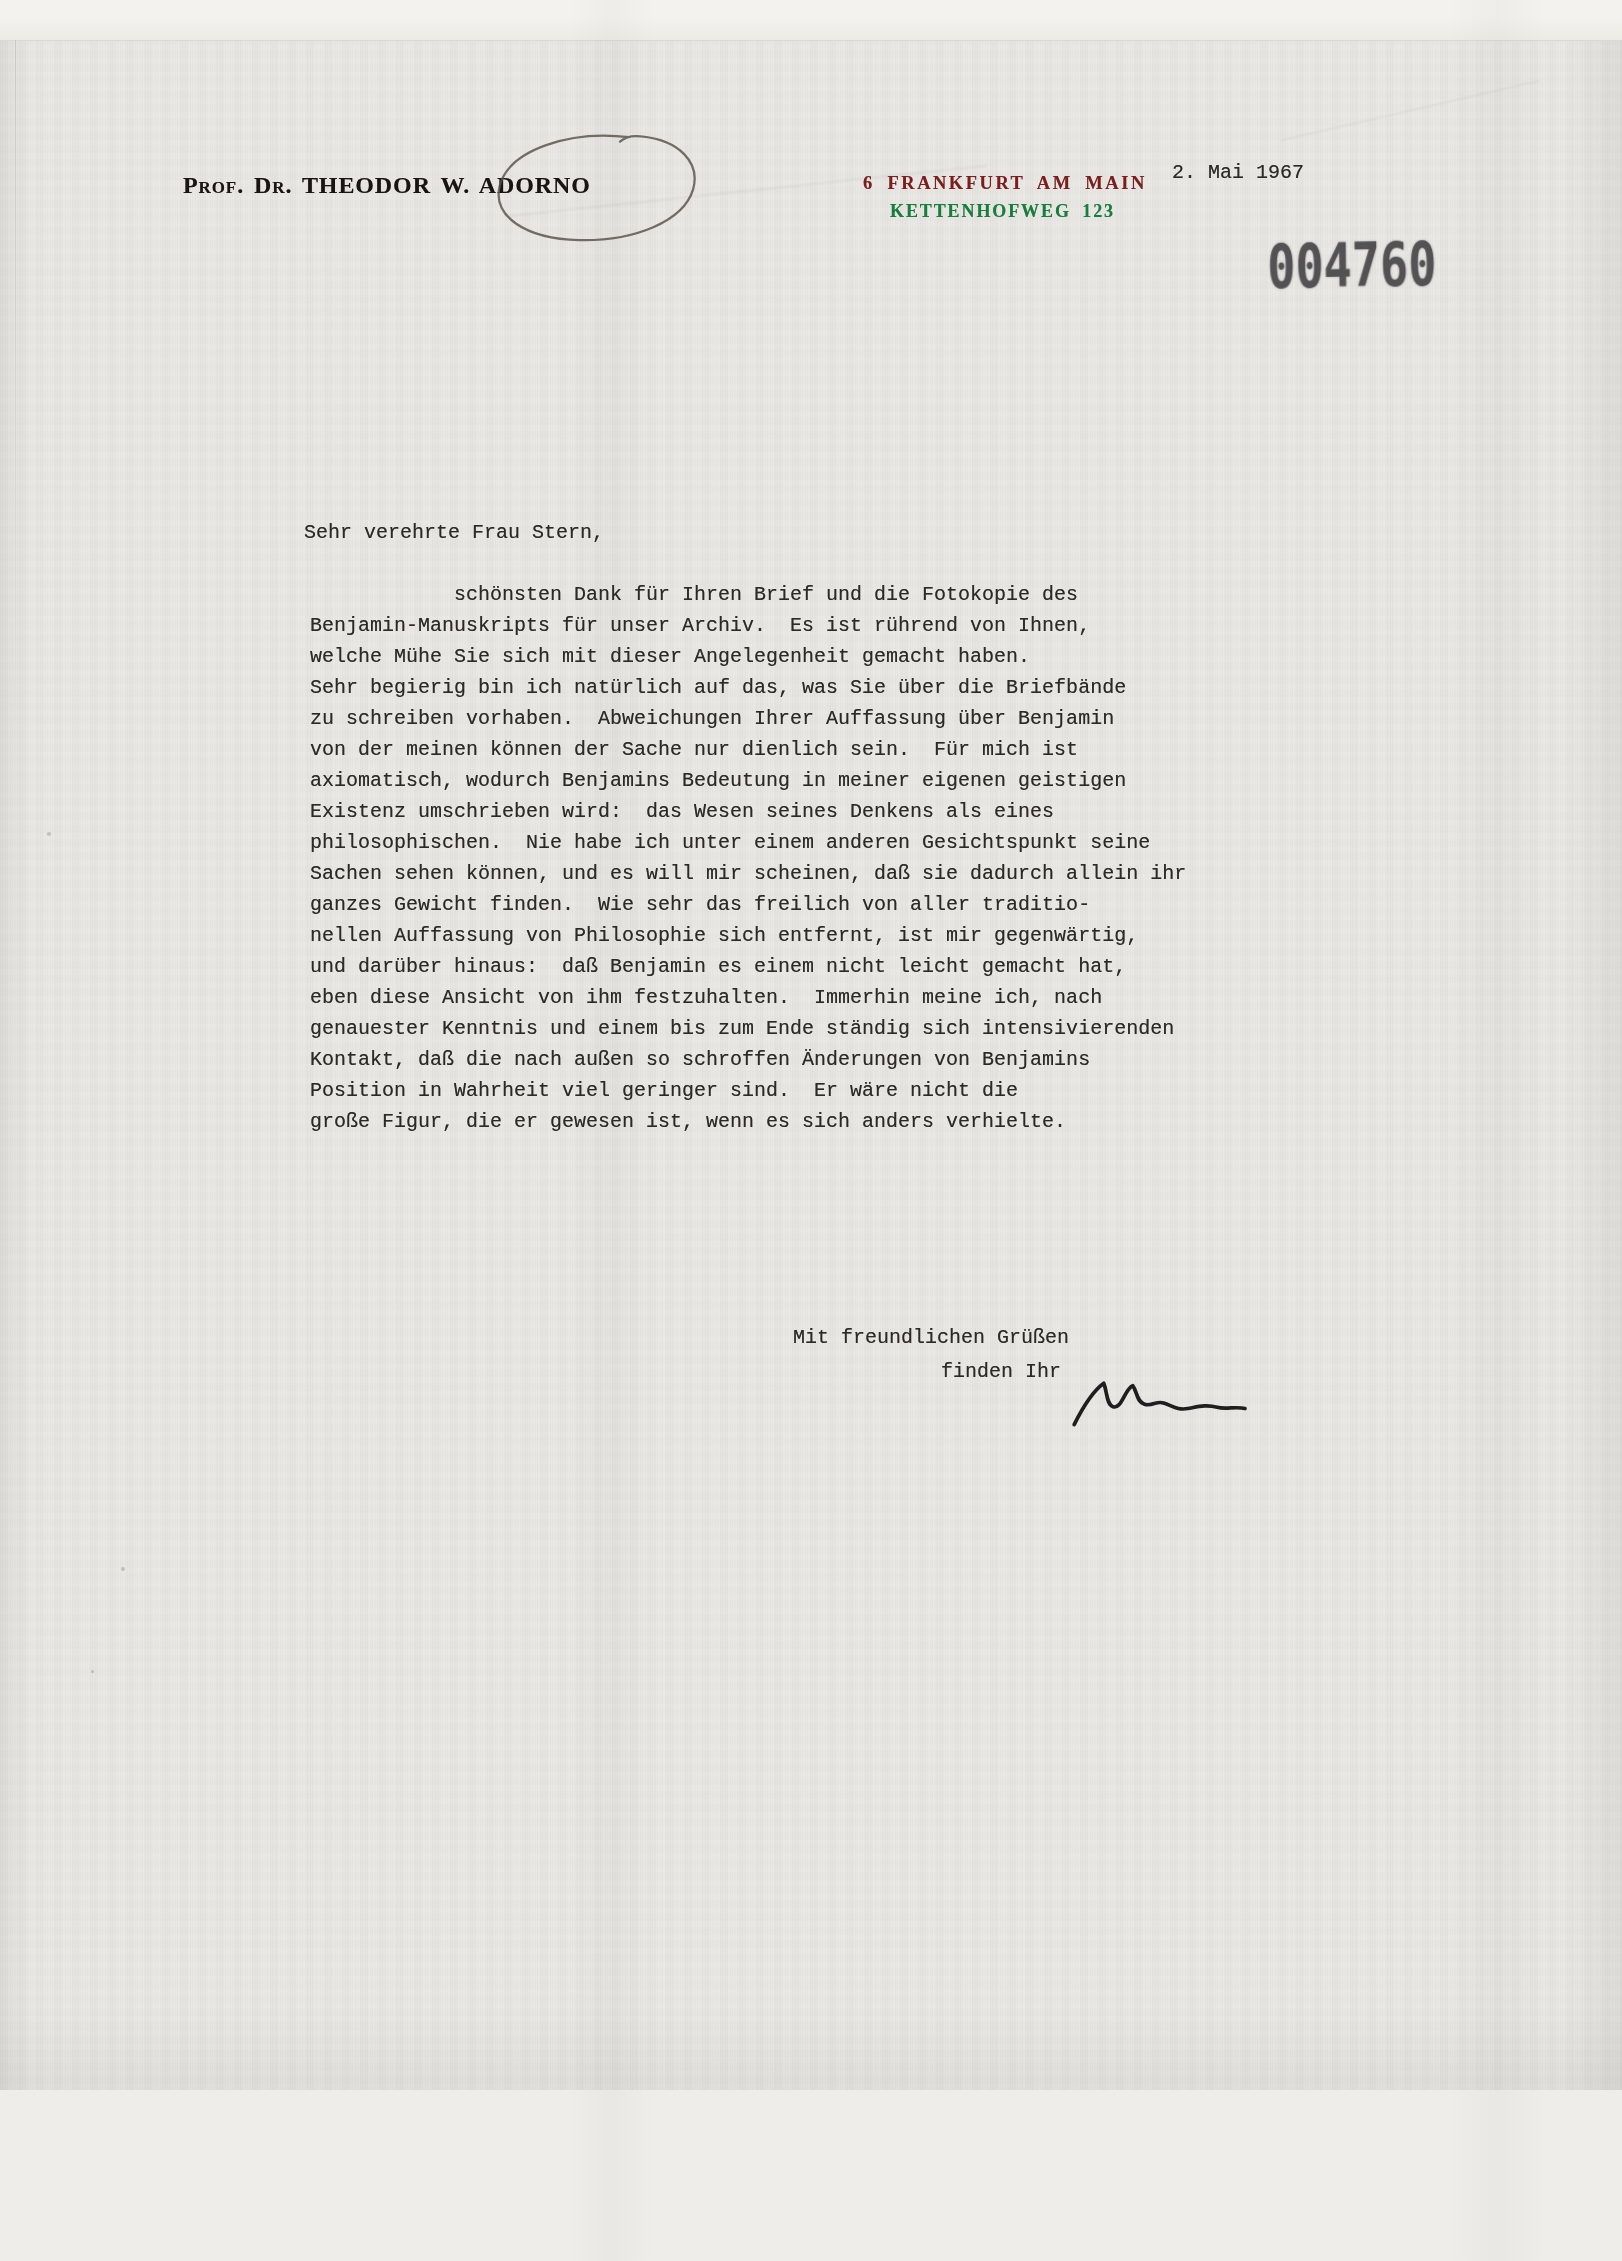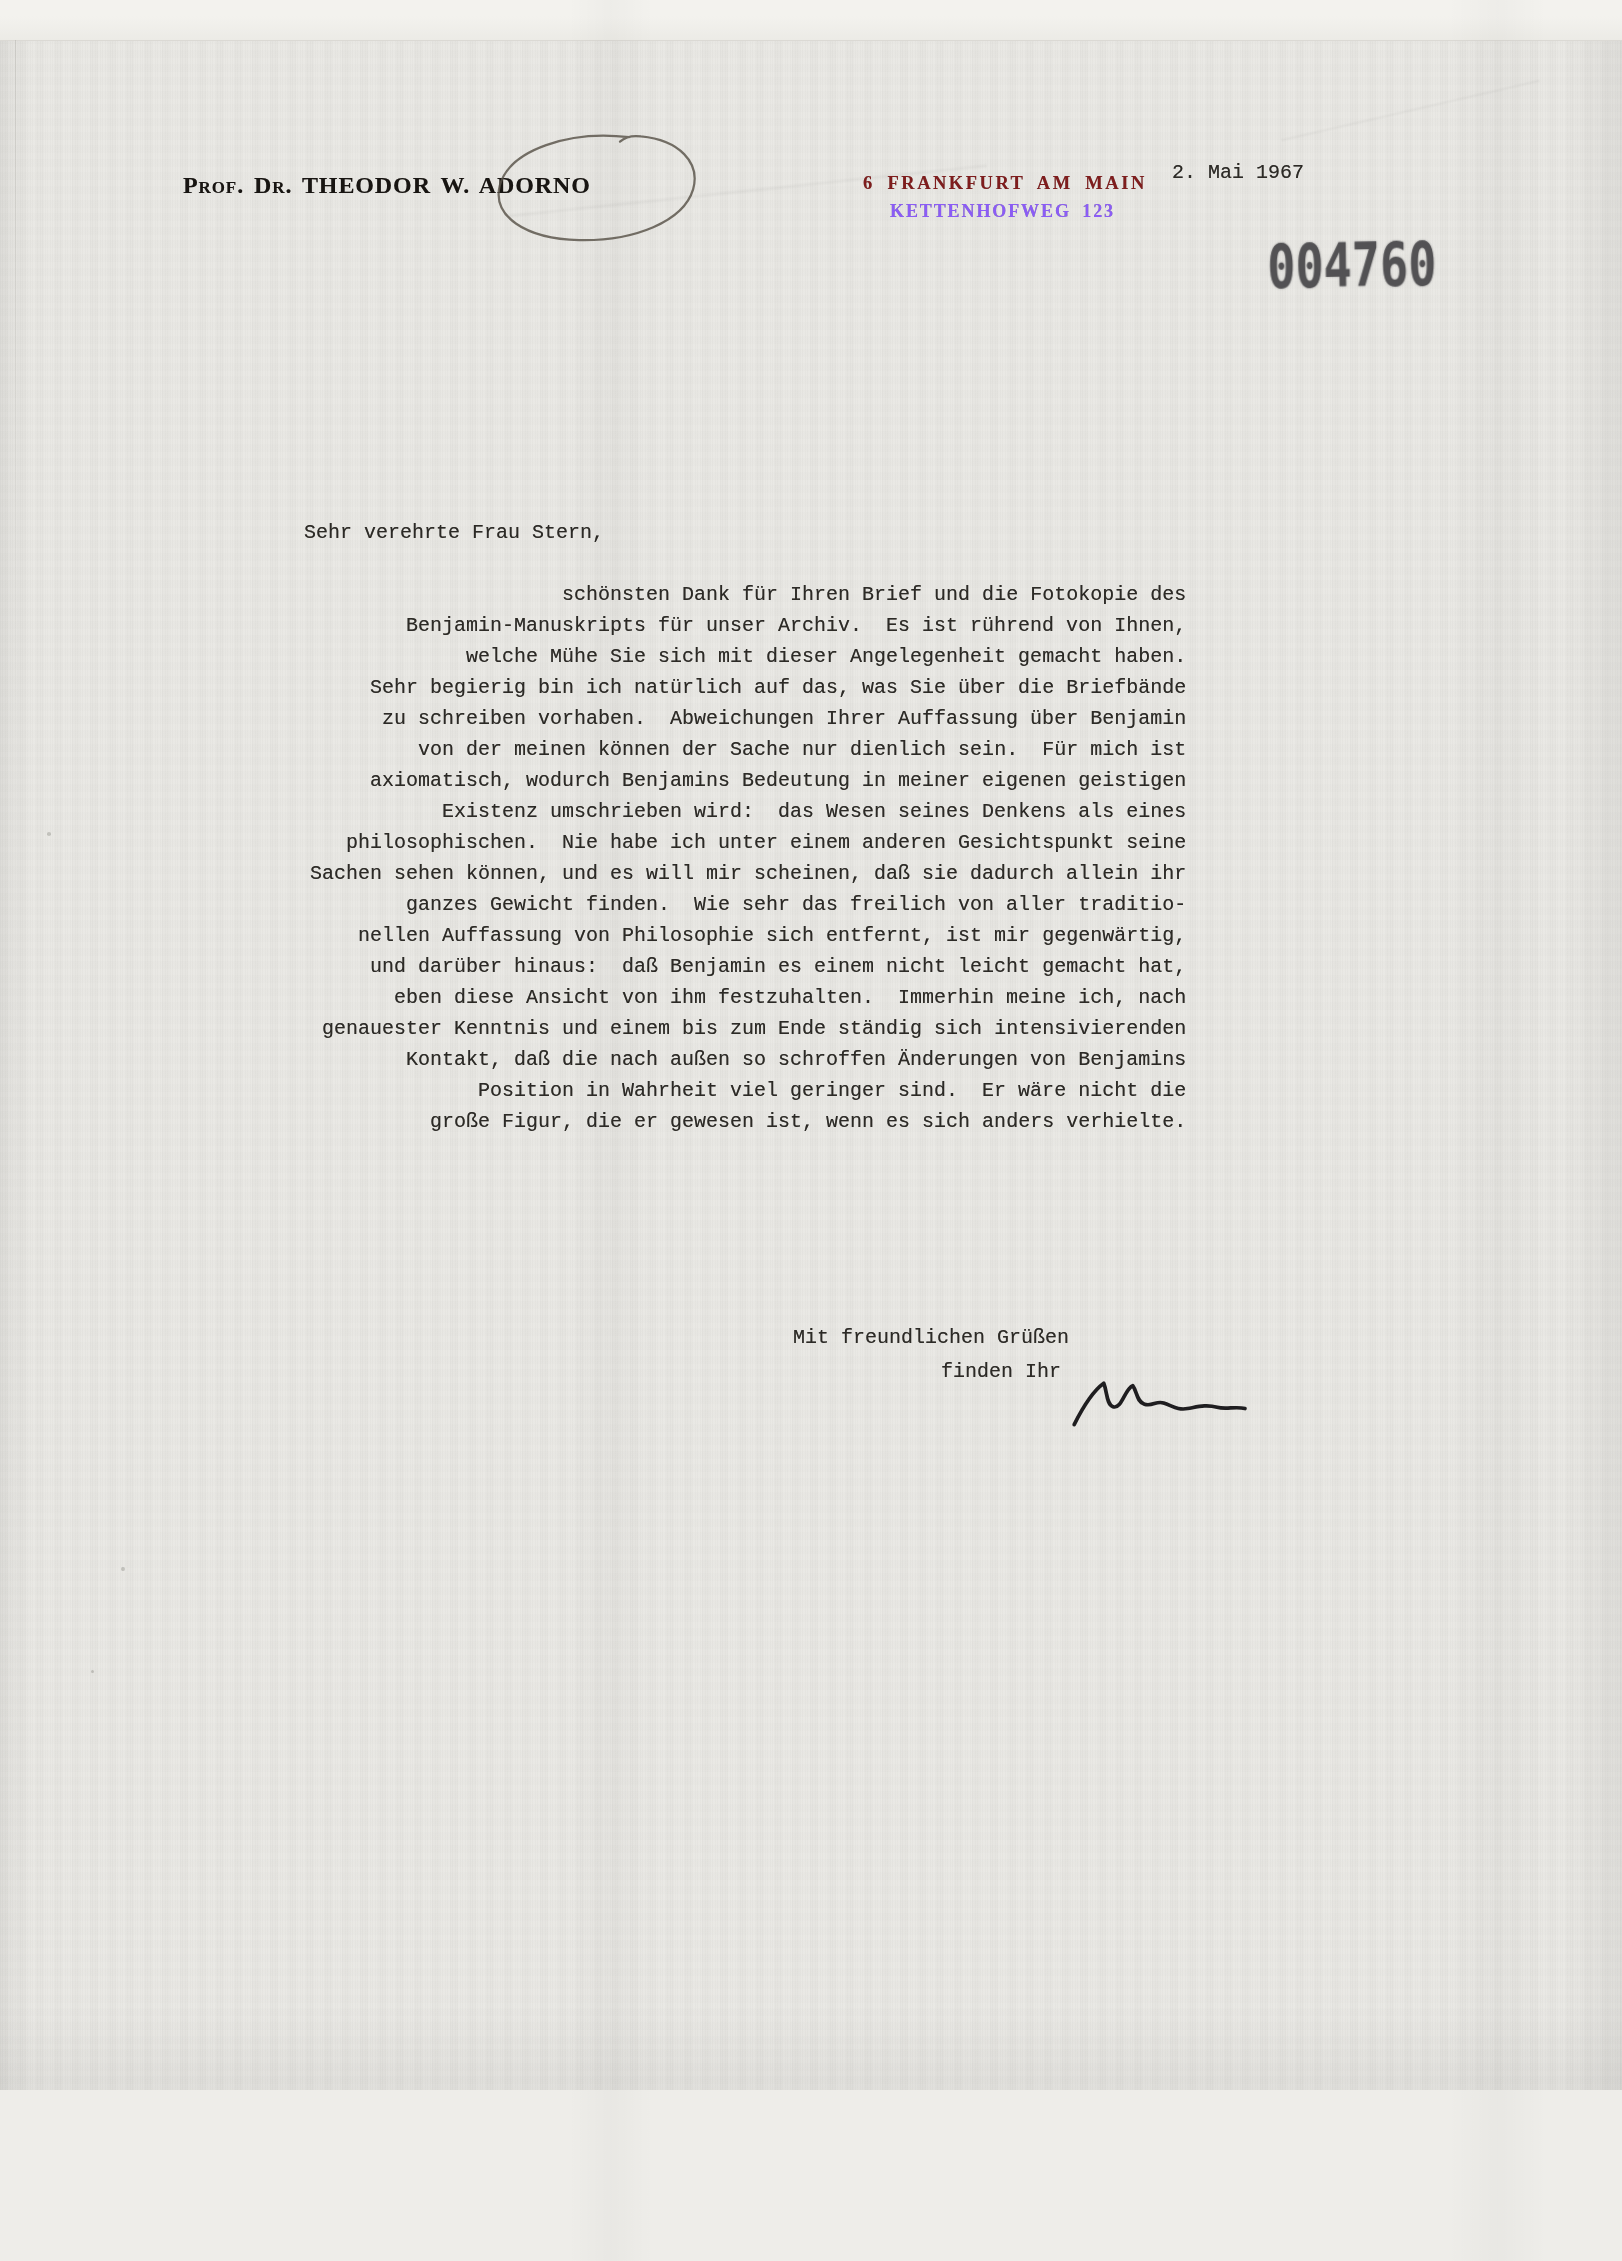--- a/index.html
+++ b/index.html
@@ -8,21 +8,20 @@
     width: 1622px;
     height: 2261px;
     overflow: hidden;
     background: #eeede9;
   }
   .page {
     position: relative;
     width: 1622px;
     height: 2090px;
     font-family: "Liberation Sans", sans-serif;
-    text-align: right;
   }
   
   .paper {
     position: absolute;
     inset: 0;
     background:
       linear-gradient(90deg, rgba(0,0,0,0.045), rgba(0,0,0,0) 34px),
       linear-gradient(270deg, rgba(0,0,0,0.05), rgba(0,0,0,0) 59px),
       linear-gradient(0deg, rgba(0,0,0,0.04), rgba(0,0,0,0) 86px),
       linear-gradient(180deg, rgba(255,255,255,0.55), rgba(255,255,255,0) 43px),
@@ -81,21 +80,21 @@
     font-weight: 700; font-size: 18.5px; line-height: 1;
     letter-spacing: 2.5px; word-spacing: 5.6px;
     color: #7f1d1d; white-space: pre;
     text-shadow: 0 0 0.6px rgba(26,23,19,0.4);
   }
   .lh-addr2 {
     position: absolute; left: 890px; top: 202px;
     font-family: "Liberation Serif", serif;
     font-weight: 700; font-size: 18px; line-height: 1;
     letter-spacing: 1.9px; word-spacing: 5px;
-    color: #8b5cf6; white-space: pre;
+    color: #15803d; white-space: pre;
     text-shadow: 0 0 0.6px rgba(26,23,19,0.4);
   }
   .pencil-oval {
     position: absolute; left: 474px; top: 126px; width: 232px; height: 126px;
     transform: rotate(-4deg);
     opacity: 0.82;
   }
   .stamp {
     position: absolute; left: 1267px; top: 237px;
     font-family: "DejaVu Sans Mono", "Liberation Mono", monospace;

